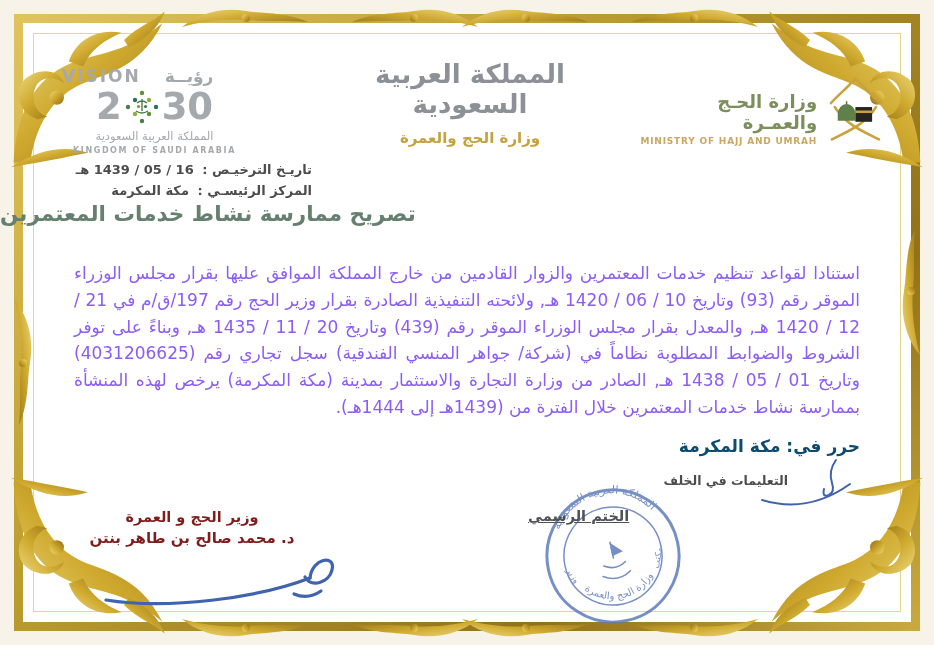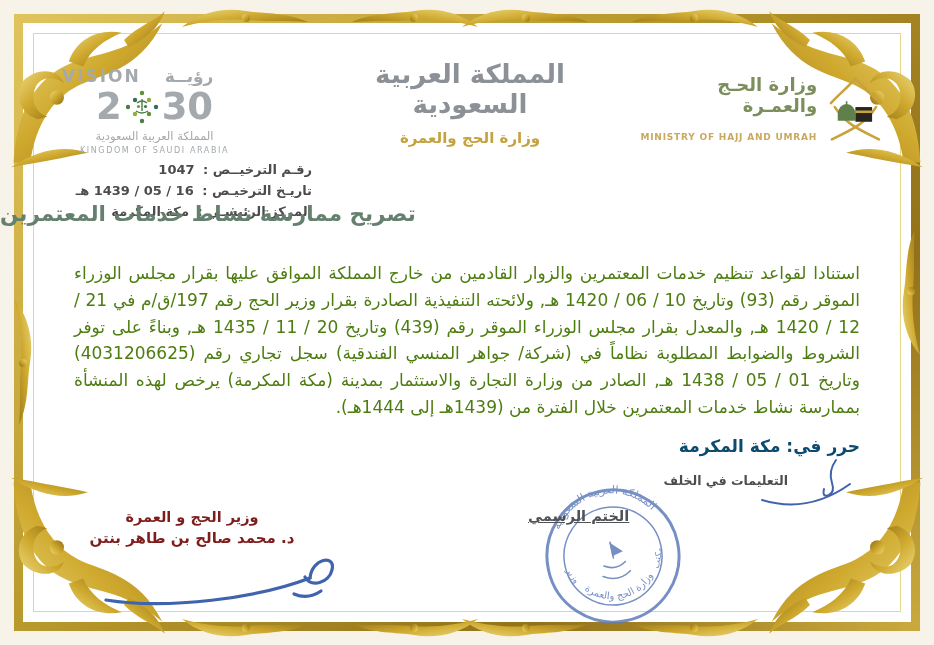--- a/index.html
+++ b/index.html
@@ -21,38 +21,38 @@
   .corner.br{bottom:4px;right:4px;transform:scale(-1,-1);}
   .edge{position:absolute;z-index:3;width:130px;height:24px;}
   .edge svg{width:100%;height:100%;}
   
   .vision{position:absolute;left:62px;top:66px;width:185px;text-align:center;z-index:5;color:#a3a9ad;}
   .vision .row1{display:flex;justify-content:flex-start;gap:24px;align-items:center;
     font-size:17px;letter-spacing:2px;font-weight:600;}
   .vision .row2{display:flex;justify-content:center;align-items:center;gap:2px;
     font-size:37px;font-weight:bold;line-height:1;margin-top:2px;}
   .vision .row3{font-size:11.5px;margin-top:4px;}
-  .vision .row4{font-size:8px;letter-spacing:1.6px;margin-top:3px;}
+  .vision .row4{font-size:8px;letter-spacing:1.6px;margin-top:3px;font-weight:bold;}
   .calli{position:absolute;left:327px;top:60px;width:286px;text-align:center;z-index:5;}
   .calli .k{font-size:26px;font-weight:bold;color:#8b9196;line-height:1.15;}
   .calli .m{font-size:15px;font-weight:bold;color:#c3a23f;margin-top:9px;}
-  .mlogo{position:absolute;left:640px;top:74px;width:246px;display:flex;align-items:flex-start;
+  .mlogo{position:absolute;left:640px;top:74px;width:246px;display:flex;align-items:flex-end;
     justify-content:flex-end;gap:8px;z-index:5;}
   .mlogo .txt{text-align:right;}
   .mlogo .ar{font-size:18px;font-weight:bold;color:#7d8e5d;}
-  .mlogo .en{font-size:9px;letter-spacing:.8px;color:#c9a85f;margin-top:16px;font-weight:600;}
+  .mlogo .en{font-size:9px;letter-spacing:.8px;color:#c9a85f;margin-top:3px;font-weight:600;}
   
   .license{position:absolute;left:60px;top:159px;width:252px;z-index:5;direction:rtl;
     text-align:right;font-size:13px;font-weight:600;color:#4c4c4c;line-height:21px;}
   .license .val{margin-right:4px;}
   
   .title{position:absolute;left:0;right:0;top:201px;text-align:left;z-index:5;
     font-size:21.5px;font-weight:bold;color:#65806e;}
   .body-text{position:absolute;left:74px;right:74px;top:260px;z-index:5;direction:rtl;
-    text-align:justify;font-size:17px;font-weight:500;color:#4d7c0f;line-height:26.8px;}
+    text-align:justify;font-size:17px;font-weight:500;color:#8b5cf6;line-height:26.8px;}
   .issued{position:absolute;right:74px;top:436px;z-index:5;direction:rtl;
     font-size:17px;font-weight:bold;color:#0c4a6e;}
   .note{position:absolute;right:146px;top:473px;z-index:5;direction:rtl;
     font-size:12.5px;font-weight:600;color:#4c4c4c;margin-left:28px;}
   
   .minister{position:absolute;left:66px;top:509px;width:252px;text-align:center;z-index:5;
     color:#7f1d1d;direction:rtl;}
   .minister .t{font-size:14.5px;font-weight:600;}
   .minister .n{font-size:15px;font-weight:700;margin-top:4px;}
   .sig-minister{position:absolute;left:98px;top:548px;width:240px;height:70px;z-index:6;}
@@ -194,24 +194,20 @@
     </g>
     <path d="M13,40 a9,10 0 0 1 18,0 v7 h-18 z" fill="#5f7f4b"></path>
     <path d="M22,27 v4" stroke="#5f7f4b" stroke-width="1.6"></path>
     <rect x="31" y="33" width="17" height="15" fill="#26251f"></rect>
     <rect x="31" y="36.5" width="17" height="2.6" fill="#c8a23c"></rect>
   </svg>
 </div>
 
 <div class="license">
   <div>
-    <span>رقـم الترخيــص :</span>
-    <span class="val">1047</span>
-  </div>
-  <div>
     <span>تاريـخ الترخيـص :</span>
     <span class="val">16 / 05 / 1439 هـ</span>
   </div>
   <div>
     <span>المركز الرئيسـي :</span>
     <span class="val">مكة المكرمة</span>
   </div>
 </div>
 
 <div class="title">تصريح ممارسة نشاط خدمات المعتمرين</div>

